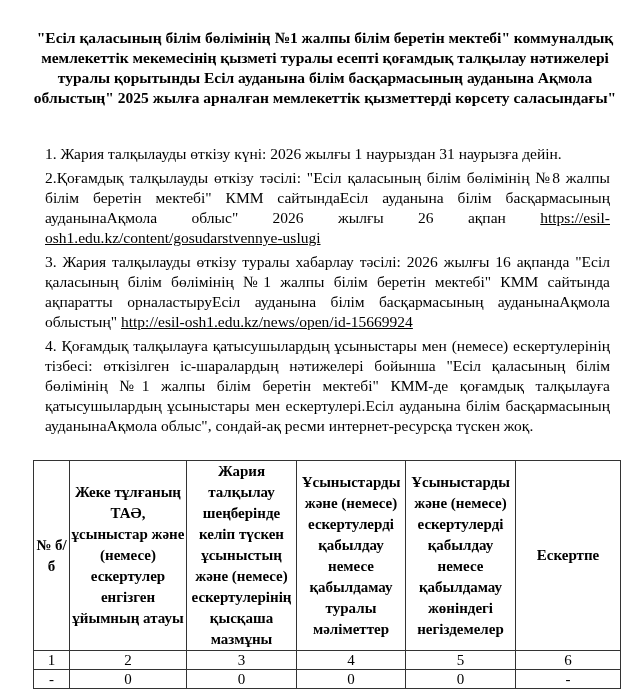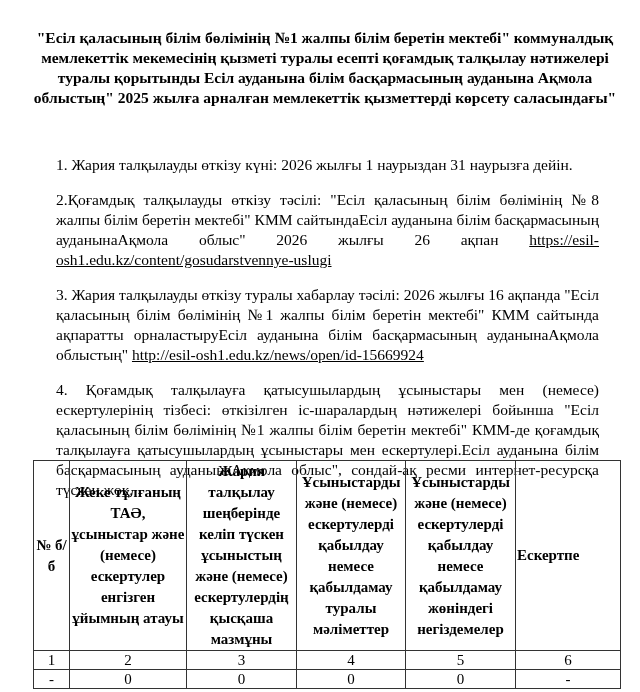--- a/index.html
+++ b/index.html
@@ -2,28 +2,28 @@
 <html><head>
 <meta charset="utf-8">
 <style>
   html, body { margin: 0; padding: 0; background: #ffffff; }
   body { width: 640px; height: 692px; position: relative; overflow: hidden;
          font-family: "Liberation Serif", "DejaVu Serif", serif; color: #000; }
   .title { position: absolute; left: 30px; top: 28px; width: 590px; text-align: center;
            font-weight: bold; font-size: 15.5px; line-height: 20px; }
   .body { position: absolute; left: 41px; top: 140px; width: 573px; font-size: 15.5px;
           line-height: 20px; text-align: justify; }
-  .body p { margin: 15px; }
+  .body p { margin: 4px; }
   .link { text-decoration: underline; color: #000; }
   table { position: absolute; left: 33px; top: 460px; border-collapse: collapse;
           font-family: "Liberation Serif", "DejaVu Serif", serif; }
   td, th { border: 1px solid #333; padding: 0 1px; }
   th { font-weight: bold; font-size: 15px; line-height: 21px; height: 166px;
        text-align: center; vertical-align: middle; }
-  th.left { text-align: left; }
+  th.left { text-align: center; }
   td { text-align: center; font-size: 15px; height: 18px; line-height: 18px; }
 </style>
 </head>
 <body>
 
 <div class="title">"Есіл қаласының білім бөлімінің №1 жалпы білім беретін мектебі" коммуналдық мемлекеттік мекемесінің қызметі туралы есепті қоғамдық талқылау нәтижелері туралы қорытынды Есіл ауданына  білім басқармасының ауданына Ақмола облыстың" 2025 жылға арналған мемлекеттік қызметтерді көрсету саласындағы"</div>
 
 <div class="body">
   <p>1. Жария талқылауды өткізу күні: 2026 жылғы 1 наурыздан 31 наурызға дейін.</p>
   <p>
@@ -41,21 +41,21 @@
       <col style="width:117px">
       <col style="width:110px">
     <col style="width:109px">
       <col style="width:110px">
       <col style="width:105px">
   </colgroup>
   <tbody>
       <tr>
     <th>№ б/б</th>
     <th>Жеке тұлғаның ТАӘ, ұсыныстар және (немесе) ескертулер енгізген ұйымның атауы</th>
-    <th>Жария талқылау шеңберінде келіп түскен ұсыныстың және (немесе) ескертулердің қысқаша мазмұны</th>
+    <th>Жария талқылау шеңберінде келіп түскен ұсыныстың және (немесе) ескертулерінің қысқаша мазмұны</th>
     <th>Ұсыныстарды және (немесе) ескертулерді қабылдау немесе қабылдамау туралы мәліметтер</th>
     <th>Ұсыныстарды және (немесе) ескертулерді қабылдау немесе қабылдамау жөніндегі негіздемелер</th>
     <th class="left">Ескертпе</th>
   </tr>
   <tr>
     <td>1</td>
     <td>2</td>
     <td>3</td>
     <td>4</td>
     <td>5</td>

